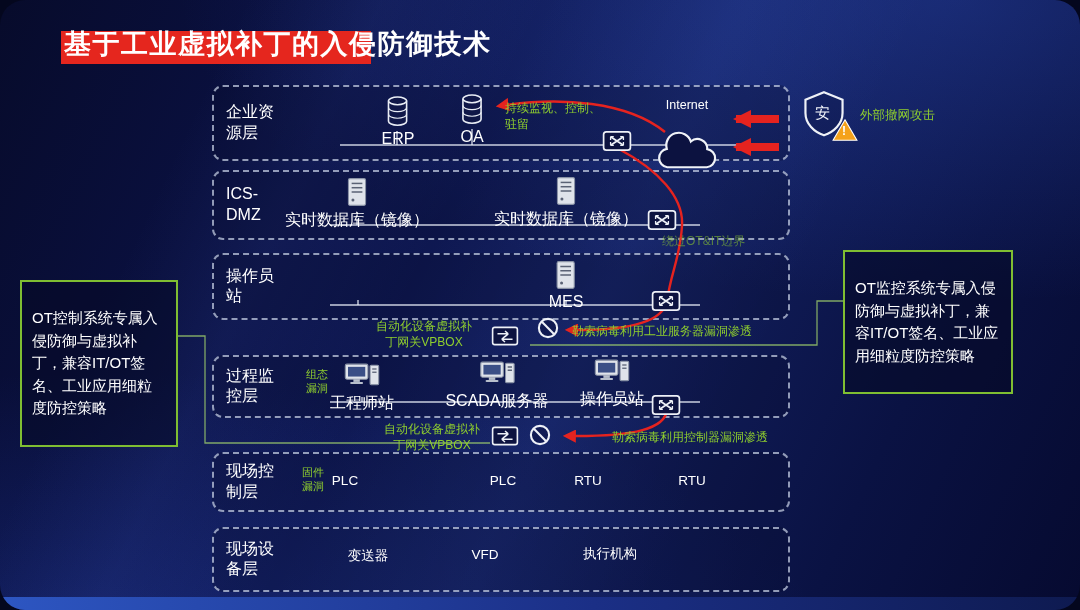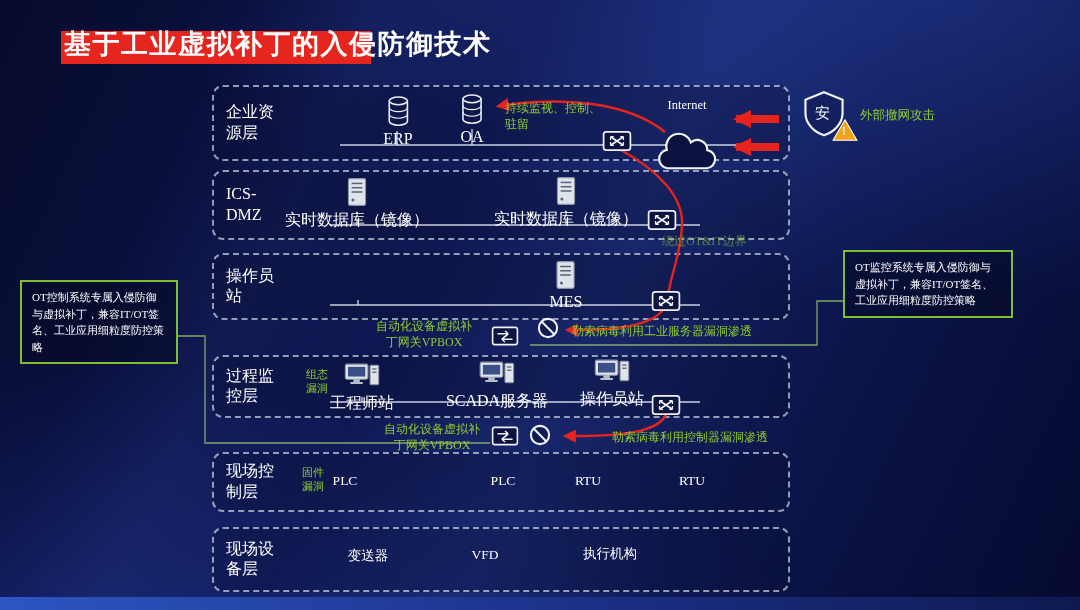--- a/index.html
+++ b/index.html
@@ -1,22 +1,22 @@
 <!DOCTYPE html>
 <html><head>
 <meta charset="utf-8">
 <style>
   *{margin:0;padding:0;box-sizing:border-box}
   html,body{width:1080px;height:610px;overflow:hidden;background:#04071e}
   .slide{position:relative;width:1080px;height:610px;overflow:hidden;
-    font-family:Liberation Serif, serif;color:#fff;
+    font-family:Liberation Sans, sans-serif;color:#fff;
     background:
       radial-gradient(130% 90% at 88% 0%, rgba(50,85,200,.32), rgba(0,0,0,0) 55%),
       radial-gradient(120% 80% at 10% 105%, rgba(40,70,185,.28), rgba(0,0,0,0) 55%),
-      linear-gradient(115deg,#070b2b 0%,#0b1247 30%,#132060 55%,#0a1243 80%,#060a30 100%);}
+      linear-gradient(115deg,#070b2b 0%,#0b1247 30%,#132060 55%,#0a1243 80%,#060a30 100%); border-radius: 25px;}
   .streak{position:absolute;inset:0;z-index:0;pointer-events:none;
     background:linear-gradient(115deg, transparent 18%, rgba(95,135,255,.08) 28%, transparent 40%, rgba(95,135,255,.06) 54%, transparent 68%);}
   .bottom-bar{position:absolute;left:0;right:0;bottom:0;height:13px;z-index:6;
     background:linear-gradient(90deg,#2d56c2 0%,#1b2f86 55%,#0e1a50 100%);}
   
   .title{position:absolute;left:64px;top:26px;z-index:7}
   .title .accent{position:absolute;left:-3px;top:5px;width:310px;height:33px;background:#e5261e}
   .title h1{position:relative;font-size:27px;font-weight:bold;letter-spacing:1.5px;color:#fff}
   
   .layer{position:absolute;z-index:1;border:2px dashed rgba(205,215,235,.7);border-radius:11px;background:rgba(8,12,42,.28)}
@@ -30,21 +30,21 @@
   .fwpos,.banpos,.vppos{position:absolute;transform:translate(-50%,-50%)}
   .fwpos{z-index:3}.banpos{z-index:5}.vppos{z-index:5}
   .tdev{position:absolute;z-index:3;transform:translateX(-50%);font-size:13.5px;color:#fff;white-space:nowrap}
   
   .gtext{position:absolute;z-index:4;color:#8fce2e;font-size:12px;line-height:1.3}
   .gtext.center{text-align:center;transform:translateX(-50%)}
   .gtext.faded{opacity:.55}
   .gtext.small{font-size:11px;line-height:1.25}
   
   .note{position:absolute;z-index:4;border:2px solid #7fbe32;background:rgba(6,10,36,.55);
-    color:#fff;font-size:11px;line-height:1.5;padding:7px 10px}
+    color:#fff;font-size:15px;line-height:1.5;padding:25px 10px}
   
   .badge{position:absolute;z-index:4}
   .badge .shield-char{position:absolute;left:13px;top:14px;font-size:15px;color:#f0f3f8}
   .badge .warn-char{position:absolute;left:40px;top:34px;font-size:12px;font-weight:bold;color:#fff}
   .badge .badge-label{position:absolute;left:58px;top:17px;font-size:12.5px;color:#8fce2e;white-space:nowrap}
   .hiddefs{position:absolute;width:0;height:0;overflow:hidden}
 </style>
 </head>
 <body>
 

